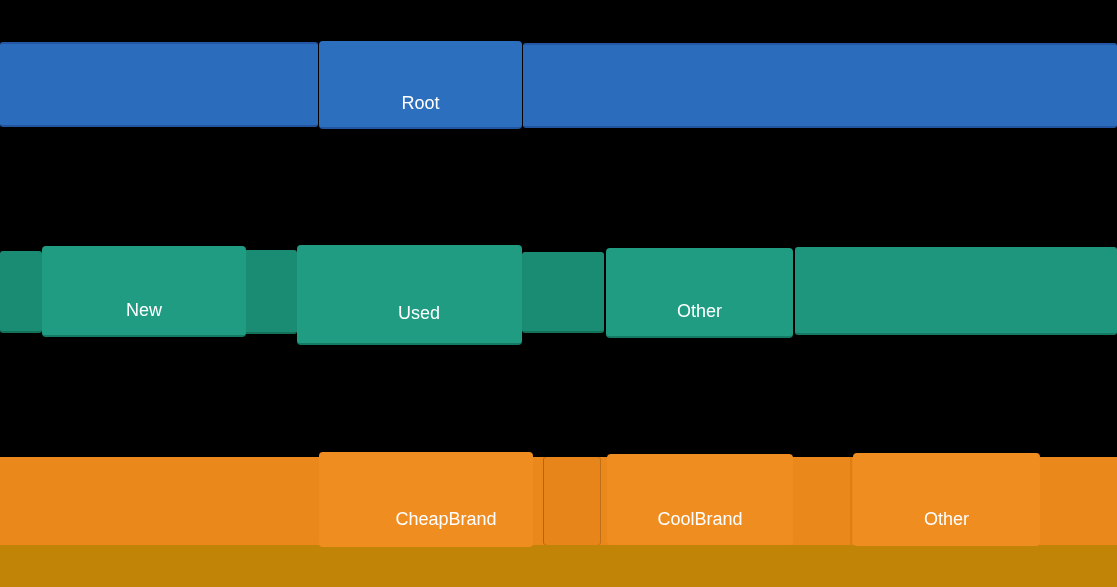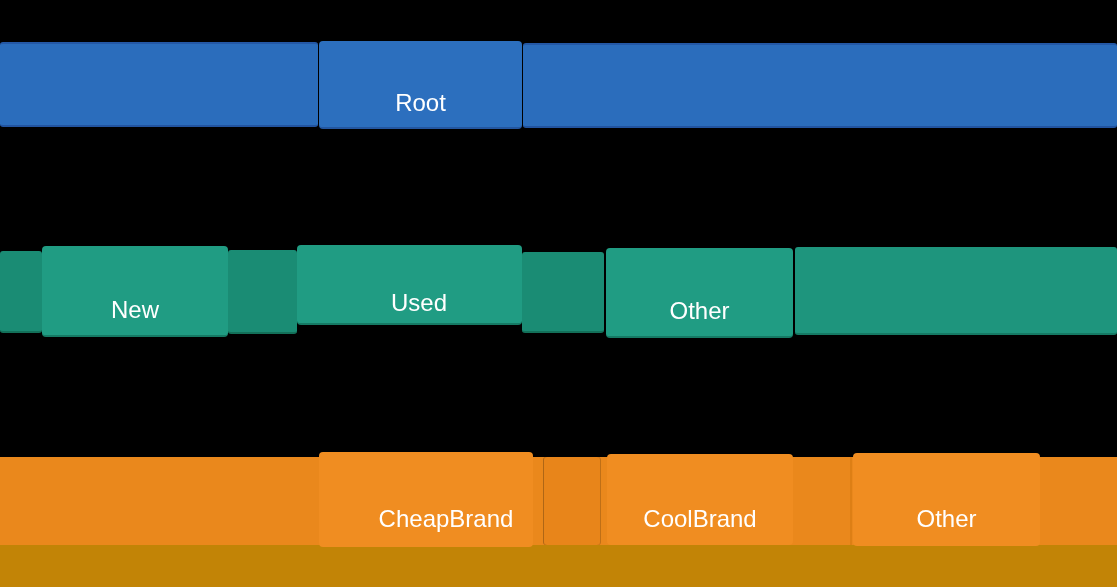--- a/index.html
+++ b/index.html
@@ -17,42 +17,42 @@
   .l1bar-left{left:0;top:42px;width:318px;height:85px;}
   .l1bar-right{left:523px;top:43px;width:594px;height:85px;}
   .node-root{left:319px;top:41px;width:203px;height:88px;background:#2c6fbe;border-radius:4px;border-bottom:2px solid #2356a0;z-index:3;}
 
   
   .l2spacer{background:#1a8c74;border-radius:3px;border-bottom:2px solid #137059;}
   .l2spacer-a{left:0;top:251px;width:42px;height:82px;}
   .l2spacer-b{left:228px;top:250px;width:69px;height:84px;}
   .l2spacer-c{left:522px;top:252px;width:82px;height:81px;}
   .l2node{background:#209c83;border-radius:4px;border-bottom:2px solid #157a64;z-index:3;}
-  .node-new{left:42px;top:246px;width:186px;height:91px;}
-  .node-used{left:297px;top:245px;width:225px;height:80px;}
+  .node-new{left:42px;top:246px;width:204px;height:91px;}
+  .node-used{left:297px;top:245px;width:225px;height:100px;}
   .node-other-cond{left:606px;top:248px;width:187px;height:90px;box-shadow:-2px 0 0 rgba(0,0,0,.45);}
   .l2bar-right{left:795px;top:247px;width:322px;height:88px;background:#1e957d;border-radius:3px;border-bottom:2px solid #157a64;}
 
   
   .l3base{left:0;top:457px;width:1117px;height:88px;background:#ea881c;z-index:1;}
   .l3spacer-mid{left:544px;top:457px;width:56px;height:88px;background:#e8851a;border-radius:3px;z-index:2;
                 box-shadow:-1px 0 0 rgba(0,0,0,.25),1px 0 0 rgba(0,0,0,.18);}
   .l3seam{left:850px;top:457px;width:2px;height:88px;background:#dd7f15;z-index:2;}
   .l3node{background:#f08d21;border-radius:4px;z-index:3;}
   .node-cheapbrand{left:319px;top:452px;width:214px;height:95px;}
   .node-coolbrand{left:607px;top:454px;width:186px;height:91px;}
   .node-other-brand{left:853px;top:453px;width:187px;height:93px;}
 
   
   .l4strip{left:0;top:545px;width:1117px;height:42px;background:#c28406;z-index:0;}
 
   .lbl{
     position:absolute;inset:0;
     display:flex;align-items:center;justify-content:center;
-    color:#ffffff;font-size:24px;line-height:1;white-space:nowrap;
+    color:#ffffff;font-size:18px;line-height:1;white-space:nowrap;
     z-index:4;
     margin-top:38px;
   }
   .lbl-used{padding-left:19px;}
   .lbl-cheap{padding-left:40px;}
 </style>
 </head>
 <body>
 
 <div class="stage">

